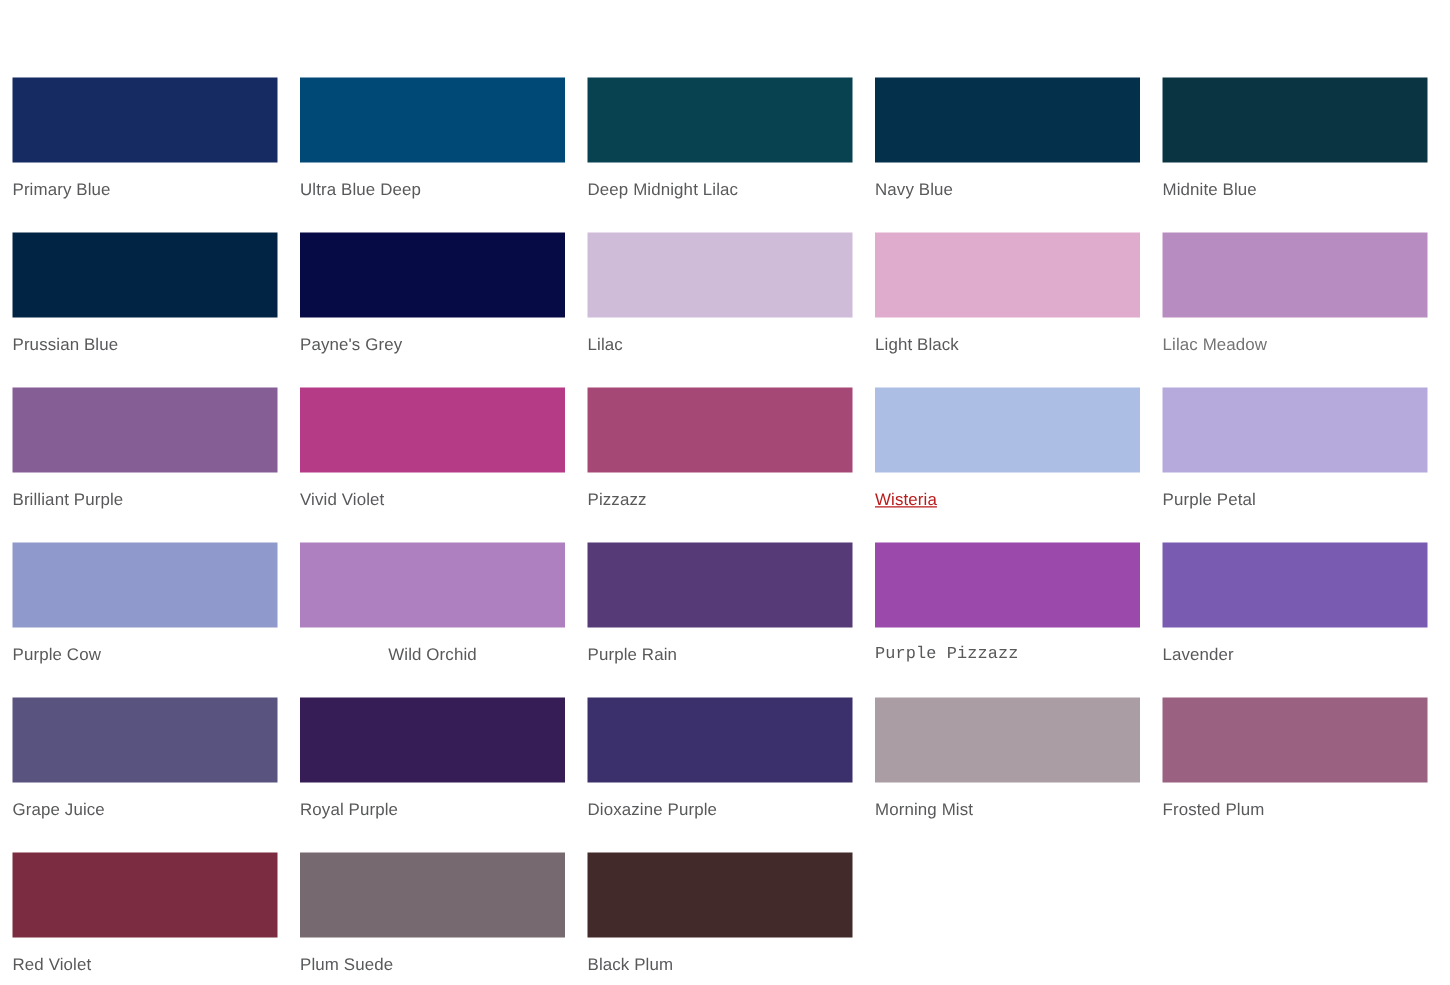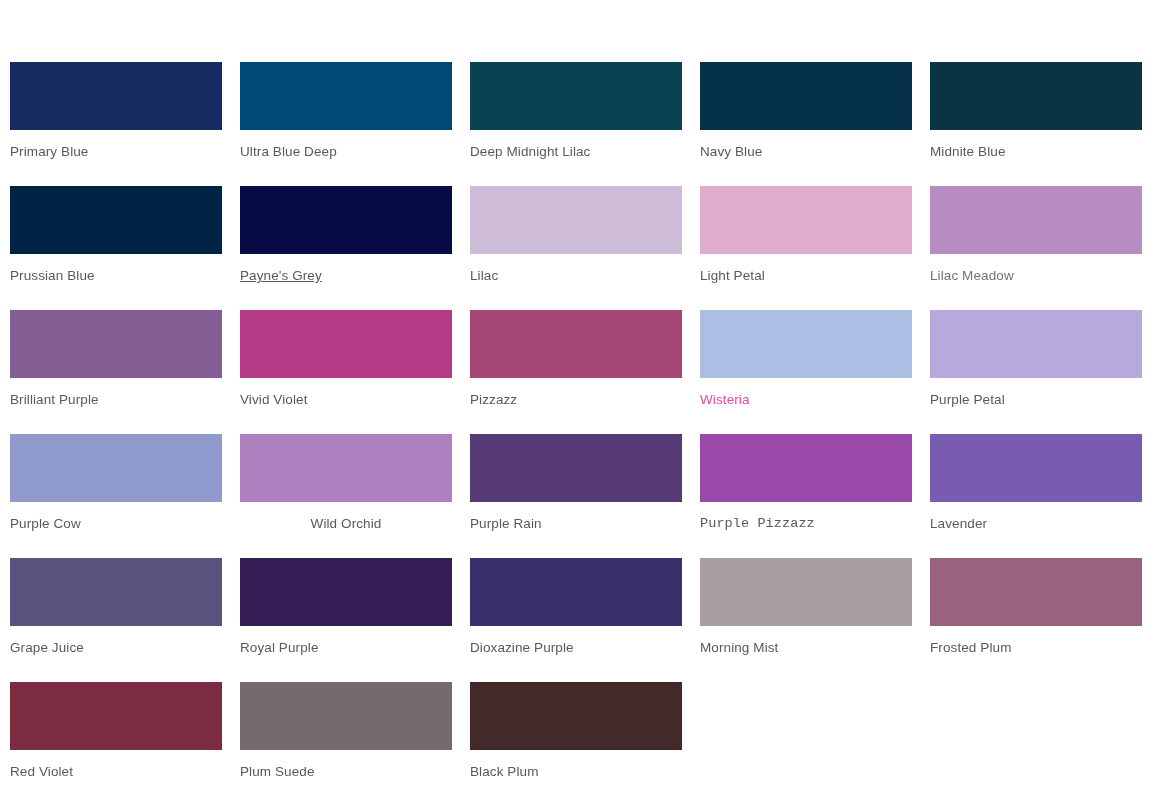--- a/index.html
+++ b/index.html
@@ -77,49 +77,49 @@
     <div class="swatch-cell">
       <div class="swatch-chip" style="background-color: rgb(10, 52, 66);"></div>
       <div class="swatch-label" style="color: rgb(88, 89, 91);">Midnite Blue</div>
     </div>
     <div class="swatch-cell">
       <div class="swatch-chip" style="background-color: rgb(2, 36, 68);"></div>
       <div class="swatch-label" style="color: rgb(88, 89, 91);">Prussian Blue</div>
     </div>
     <div class="swatch-cell">
       <div class="swatch-chip" style="background-color: rgb(7, 11, 69);"></div>
-      <div class="swatch-label" style="color: rgb(88, 89, 91); text-decoration: underline;">Payne's Grey</div>
+      <div class="swatch-label" style="color: rgb(88, 89, 91);">Payne's Grey</div>
     </div>
     <div class="swatch-cell">
       <div class="swatch-chip" style="background-color: rgb(207, 188, 217);"></div>
       <div class="swatch-label" style="color: rgb(88, 89, 91);">Lilac</div>
     </div>
     <div class="swatch-cell">
       <div class="swatch-chip" style="background-color: rgb(224, 172, 206);"></div>
-      <div class="swatch-label" style="color: rgb(88, 89, 91);">Light Petal</div>
+      <div class="swatch-label" style="color: rgb(88, 89, 91);">Light Black</div>
     </div>
     <div class="swatch-cell">
       <div class="swatch-chip" style="background-color: rgb(183, 140, 192);"></div>
       <div class="swatch-label" style="color: #737373;">Lilac Meadow</div>
     </div>
     <div class="swatch-cell">
       <div class="swatch-chip" style="background-color: rgb(133, 94, 150);"></div>
       <div class="swatch-label" style="color: rgb(88, 89, 91);">Brilliant Purple</div>
     </div>
     <div class="swatch-cell">
       <div class="swatch-chip" style="background-color: rgb(182, 59, 135);"></div>
       <div class="swatch-label" style="color: rgb(88, 89, 91);">Vivid Violet</div>
     </div>
     <div class="swatch-cell">
       <div class="swatch-chip" style="background-color: rgb(166, 72, 117);"></div>
       <div class="swatch-label" style="color: rgb(88, 89, 91);">Pizzazz</div>
     </div>
     <div class="swatch-cell">
       <div class="swatch-chip" style="background-color: rgb(173, 190, 229);"></div>
-      <div class="swatch-label" style="color: #ec4899;">Wisteria</div>
+      <div class="swatch-label" style="color: #b91c1c; text-decoration: underline;">Wisteria</div>
     </div>
     <div class="swatch-cell">
       <div class="swatch-chip" style="background-color: rgb(182, 170, 221);"></div>
       <div class="swatch-label" style="color: rgb(88, 89, 91);">Purple Petal</div>
     </div>
     <div class="swatch-cell">
       <div class="swatch-chip" style="background-color: rgb(143, 153, 204);"></div>
       <div class="swatch-label" style="color: rgb(88, 89, 91);">Purple Cow</div>
     </div>
     <div class="swatch-cell">

